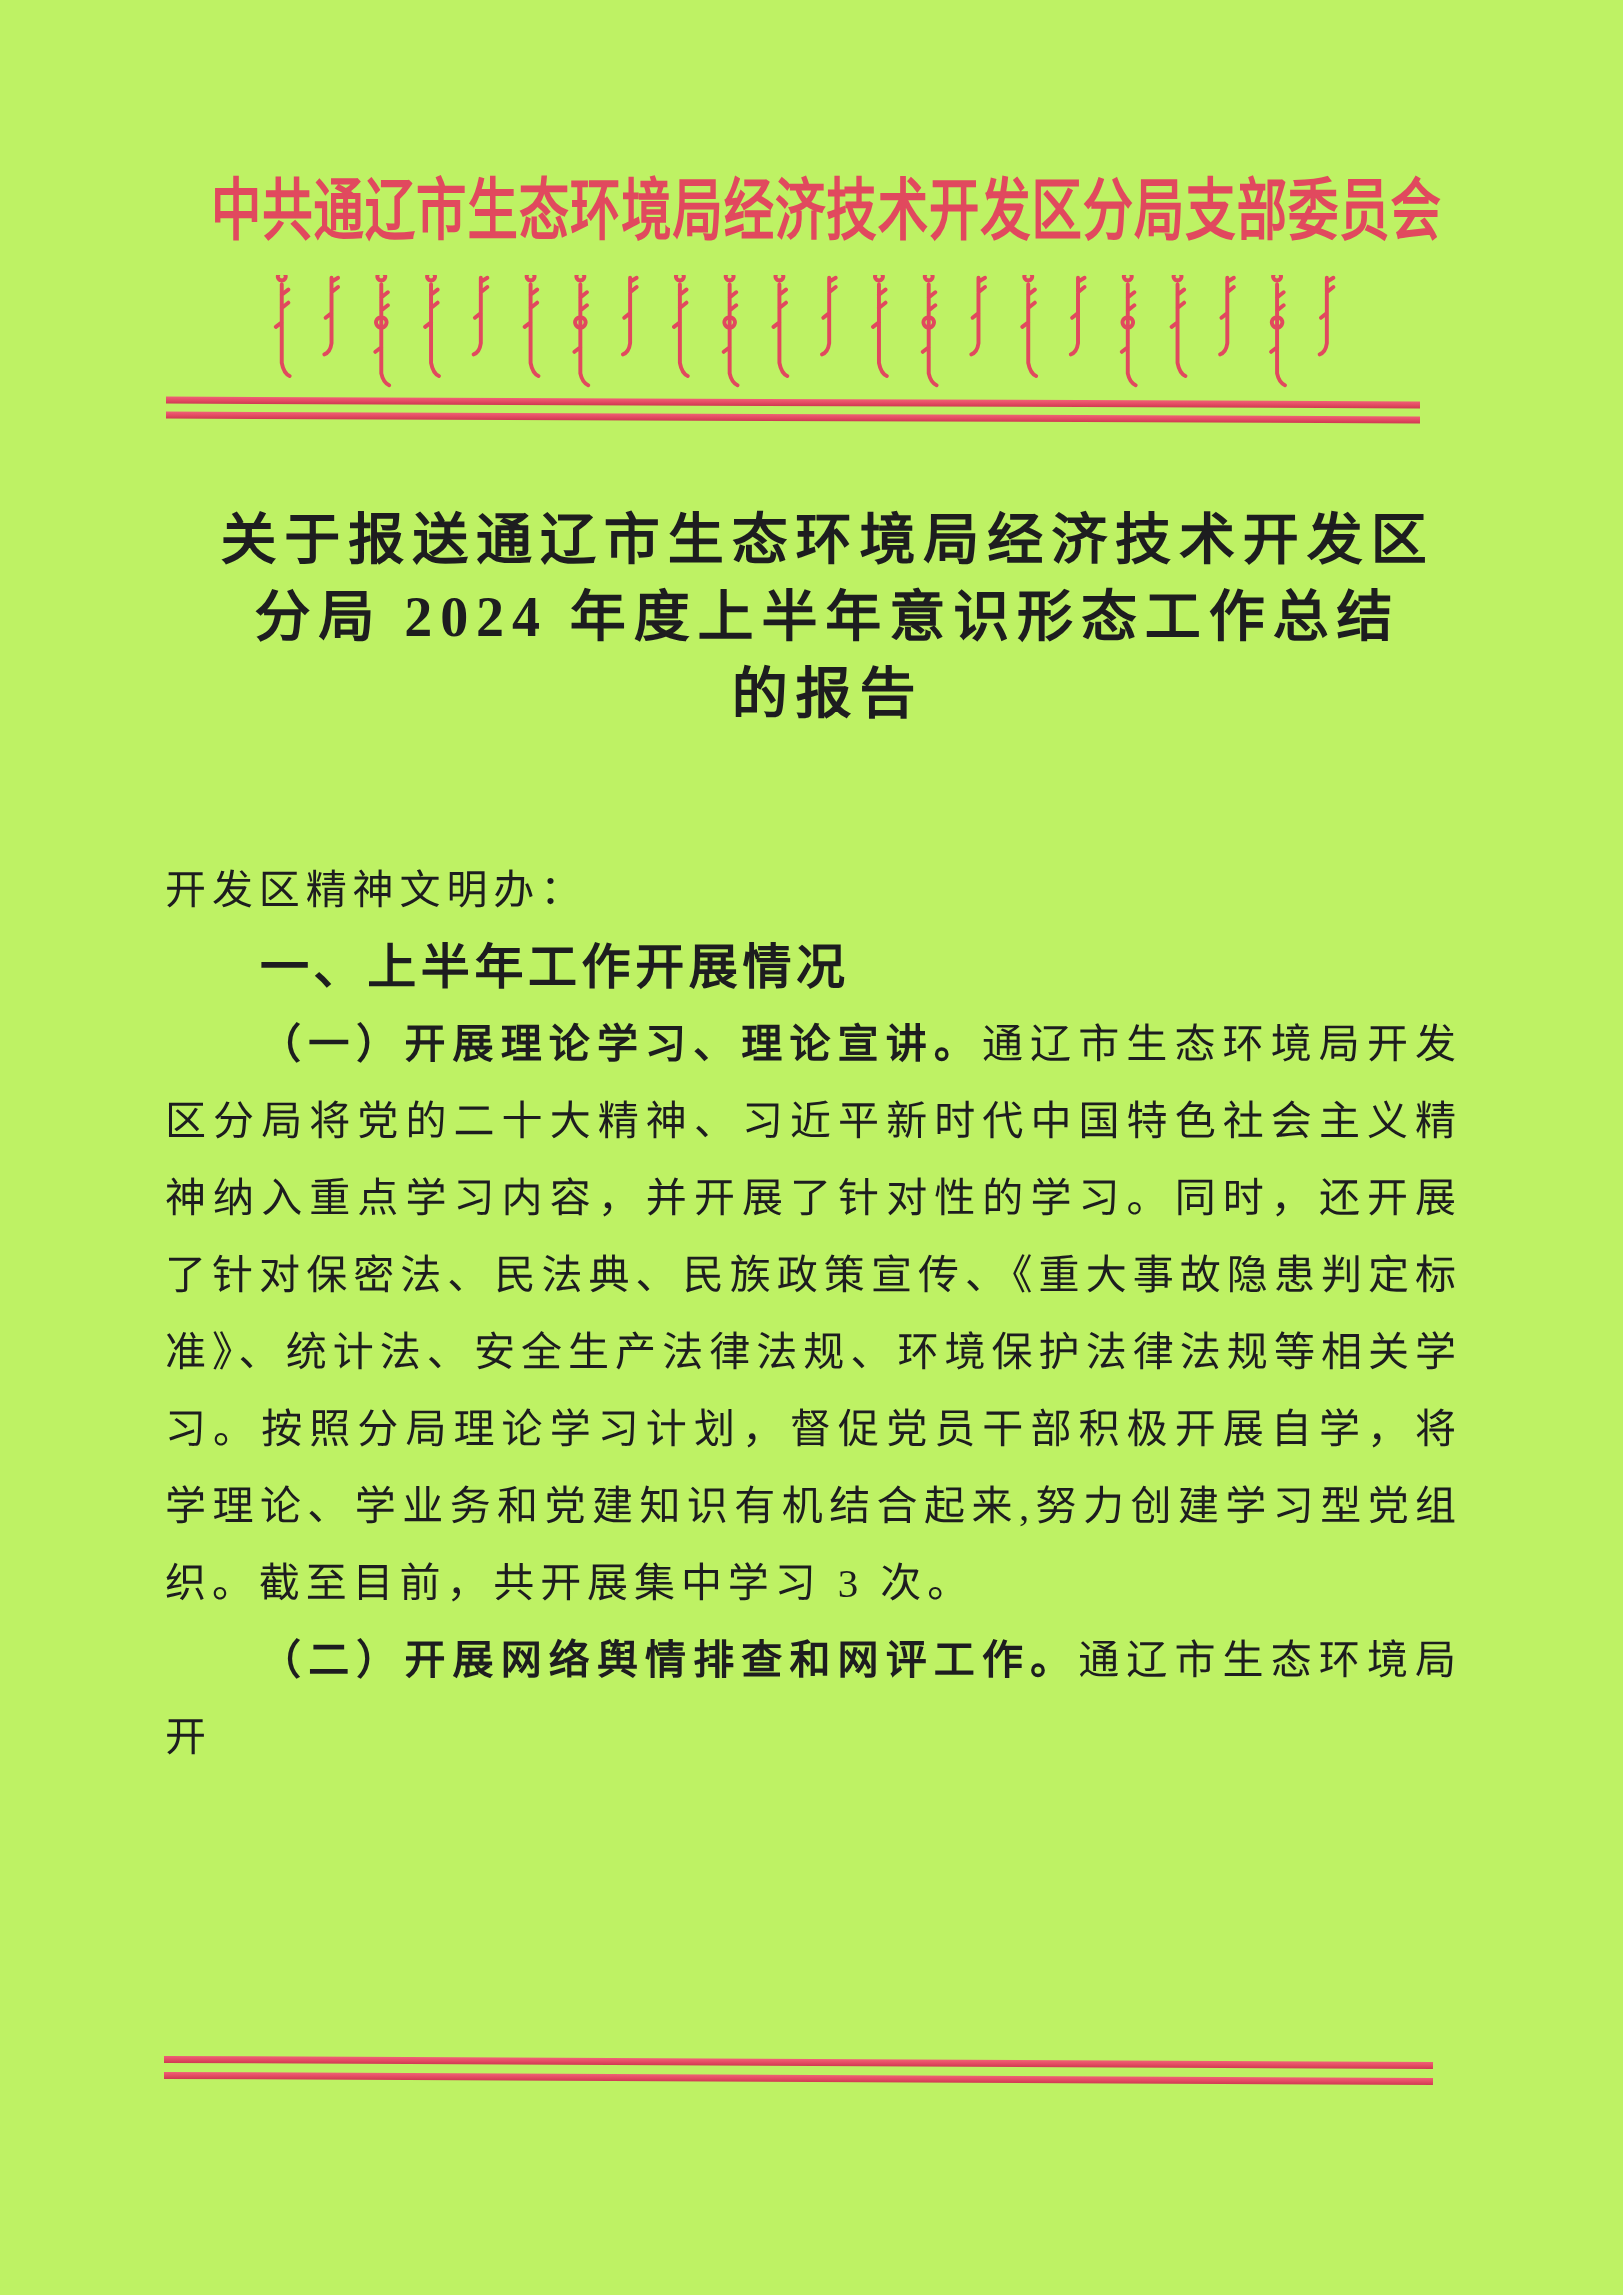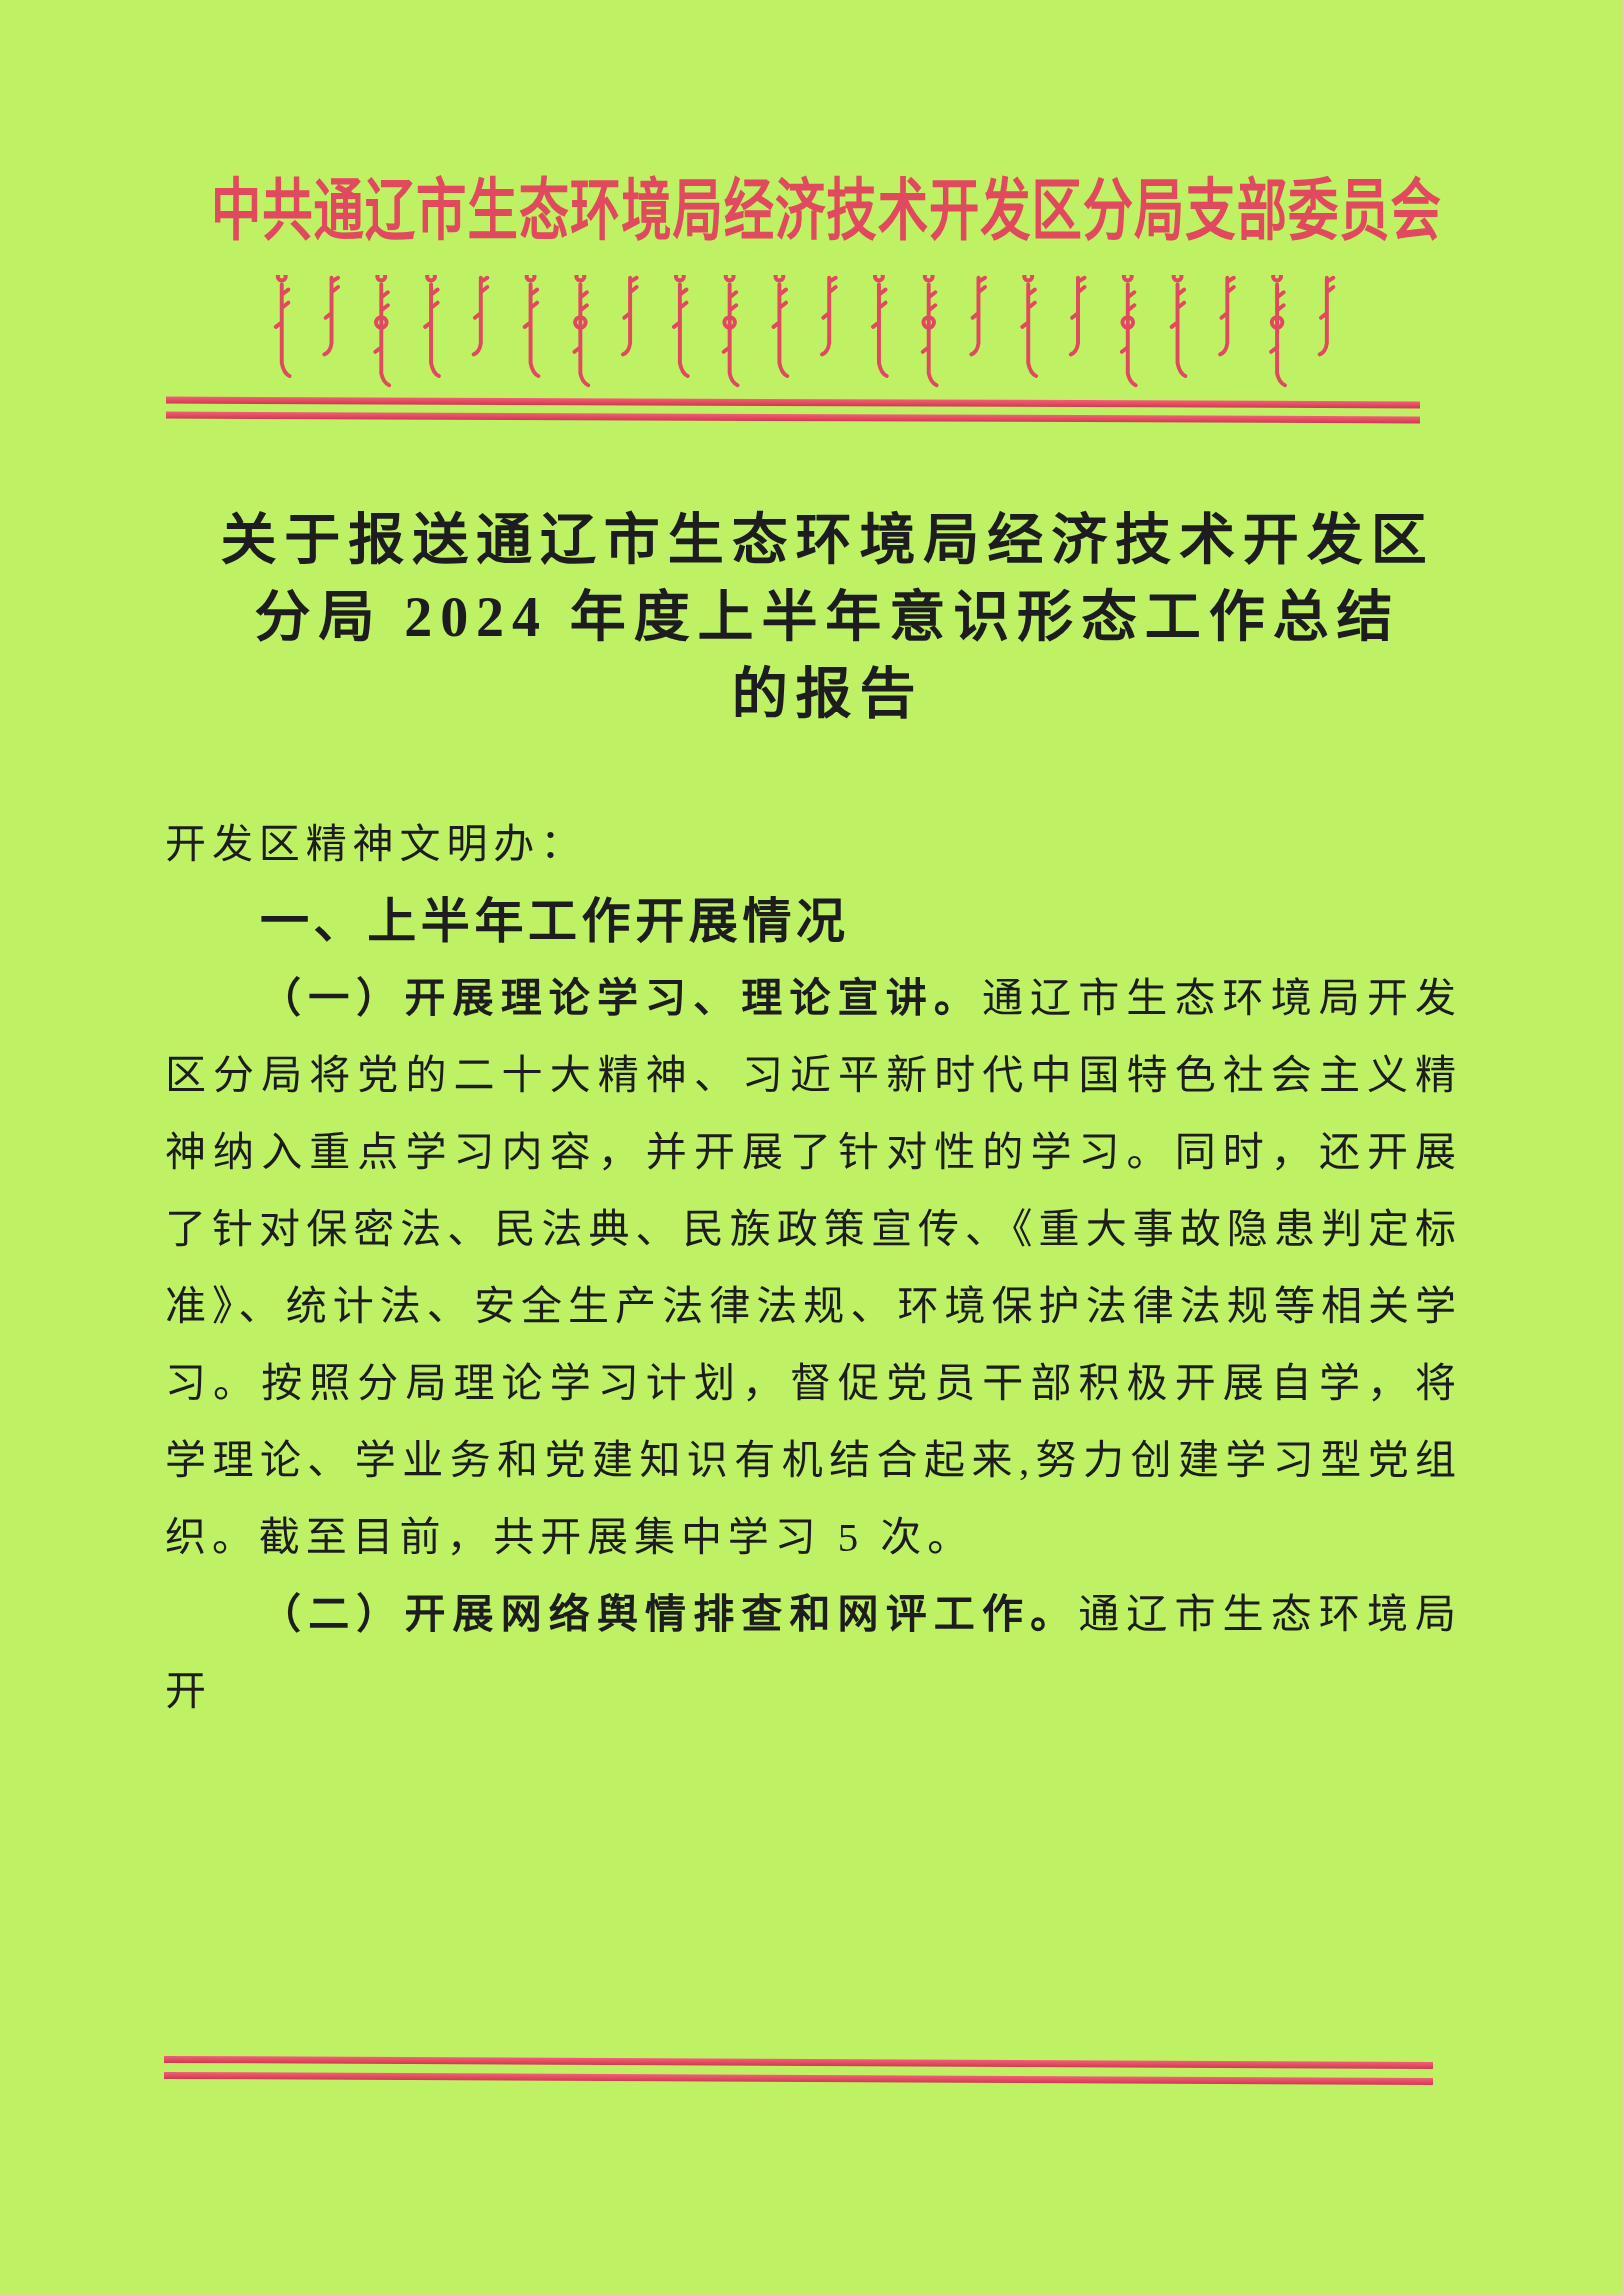--- a/index.html
+++ b/index.html
@@ -38,21 +38,21 @@
   
   .doc-title{
     position:absolute;top:486px;left:0;width:100%;
     margin:16px;text-align:center;
     font-size:56px;font-weight:700;line-height:77px;
     letter-spacing:7.9px;color:var(--ink,#1d1d1f);
   }
   .doc-title span{display:block;}
   
   .body-block{
-    position:absolute;top:806px;left:165px;width:1297px;
+    position:absolute;top:852px;left:165px;width:1297px;
     font-size:41px;line-height:77px;letter-spacing:5.9px;
     text-align:justify;
   }
   .body-block p{margin:0;}
   p.salutation{text-indent:0;}
   p.para{text-indent:95px;}
   p.section-heading{
     text-indent:95px;
     font-family:"Liberation Sans","DejaVu Sans",sans-serif;
     font-weight:700;letter-spacing:4.6px;font-size:49px;
@@ -112,21 +112,21 @@
     <span>分局 2024 年度上半年意识形态工作总结</span>
     <span>的报告</span>
   </h1>
 
   <main class="body-block">
     <p class="salutation">开发区精神文明办：</p>
 
 
     <p class="section-heading">一、上半年工作开展情况</p>
 
-    <p class="para"><span class="lead">（一）开展理论学习、理论宣讲。</span><span>通辽市生态环境局开发区分局将党的二十大精神、习近平新时代中国特色社会主义精神纳入重点学习内容，并开展了针对性的学习。同时，还开展了针对保密法、民法典、民族政策宣传、《重大事故隐患判定标准》、统计法、安全生产法律法规、环境保护法律法规等相关学习。按照分局理论学习计划，督促党员干部积极开展自学，将学理论、学业务和党建知识有机结合起来,努力创建学习型党组织。截至目前，共开展集中学习 5 次。</span></p>
+    <p class="para"><span class="lead">（一）开展理论学习、理论宣讲。</span><span>通辽市生态环境局开发区分局将党的二十大精神、习近平新时代中国特色社会主义精神纳入重点学习内容，并开展了针对性的学习。同时，还开展了针对保密法、民法典、民族政策宣传、《重大事故隐患判定标准》、统计法、安全生产法律法规、环境保护法律法规等相关学习。按照分局理论学习计划，督促党员干部积极开展自学，将学理论、学业务和党建知识有机结合起来,努力创建学习型党组织。截至目前，共开展集中学习 3 次。</span></p>
 
     <p class="para"><span class="lead">（二）开展网络舆情排查和网评工作。</span><span>通辽市生态环境局开</span></p>
   </main>
 
   <div class="rule b1"></div>
   <div class="rule b2"></div>
 
 </div>
 
 

